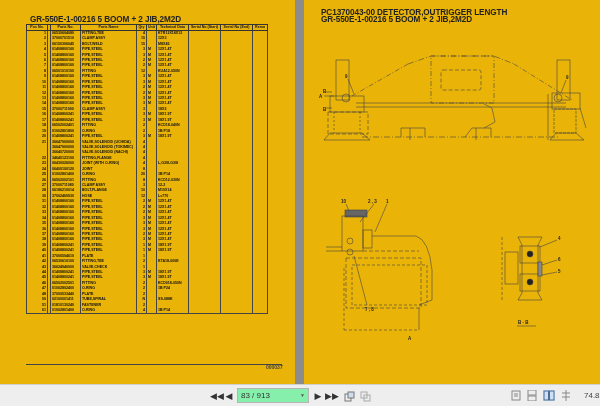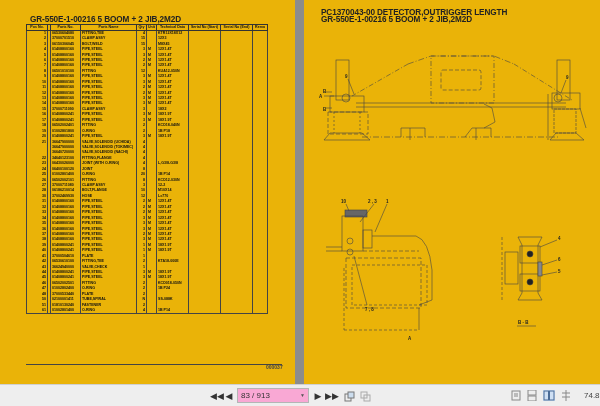--- a/index.html
+++ b/index.html
@@ -19,21 +19,21 @@
   table.parts td.pos { text-align: right; }
   table.parts td.qty { text-align: right; }
   table.parts td.gap { border-left: 0.6px solid #444; border-right: 0.6px solid #444; }
   table.parts tr.last td { border-bottom: 0.6px solid #444; }
   .footer-line { position: absolute; left: 26px; top: 364px; width: 256px; height: 0.8px; background: #444; }
   .page-num { position: absolute; left: 266px; top: 364px; font-size: 5px; color: #444; font-weight: bold; }
 
   .drawing { position: absolute; left: 0; top: 0; }
   .toolbar { position: absolute; left: 0; top: 384px; width: 600px; height: 22px; background: #eeeeee; border-top: 1px solid #d0d0d0; }
   .tb-btn { position: absolute; top: 4px; height: 14px; font-size: 9px; color: #333; display: flex; align-items: center; justify-content: center; cursor: pointer; }
-  .page-box { position: absolute; left: 237px; top: 3px; width: 72px; height: 15px; border: 1px solid #b5b5b5; background: #f9a8d4; font-size: 8px; color: #333; padding-left: 3px; line-height: 13px; }
+  .page-box { position: absolute; left: 237px; top: 3px; width: 72px; height: 15px; border: 1px solid #b5b5b5; background: #86efac; font-size: 8px; color: #333; padding-left: 3px; line-height: 13px; }
   .page-box .dd { position: absolute; right: 3px; top: 0; font-size: 5px; color: #555; }
   .zoom-val { position: absolute; left: 584px; top: 6px; font-size: 8px; color: #444; white-space: nowrap; }
   .view-icon { position: absolute; top: 5px; width: 10px; height: 11px; }
 </style>
 </head>
 <body>
 
 <div class="viewer">
 
   <div class="page page-left">

